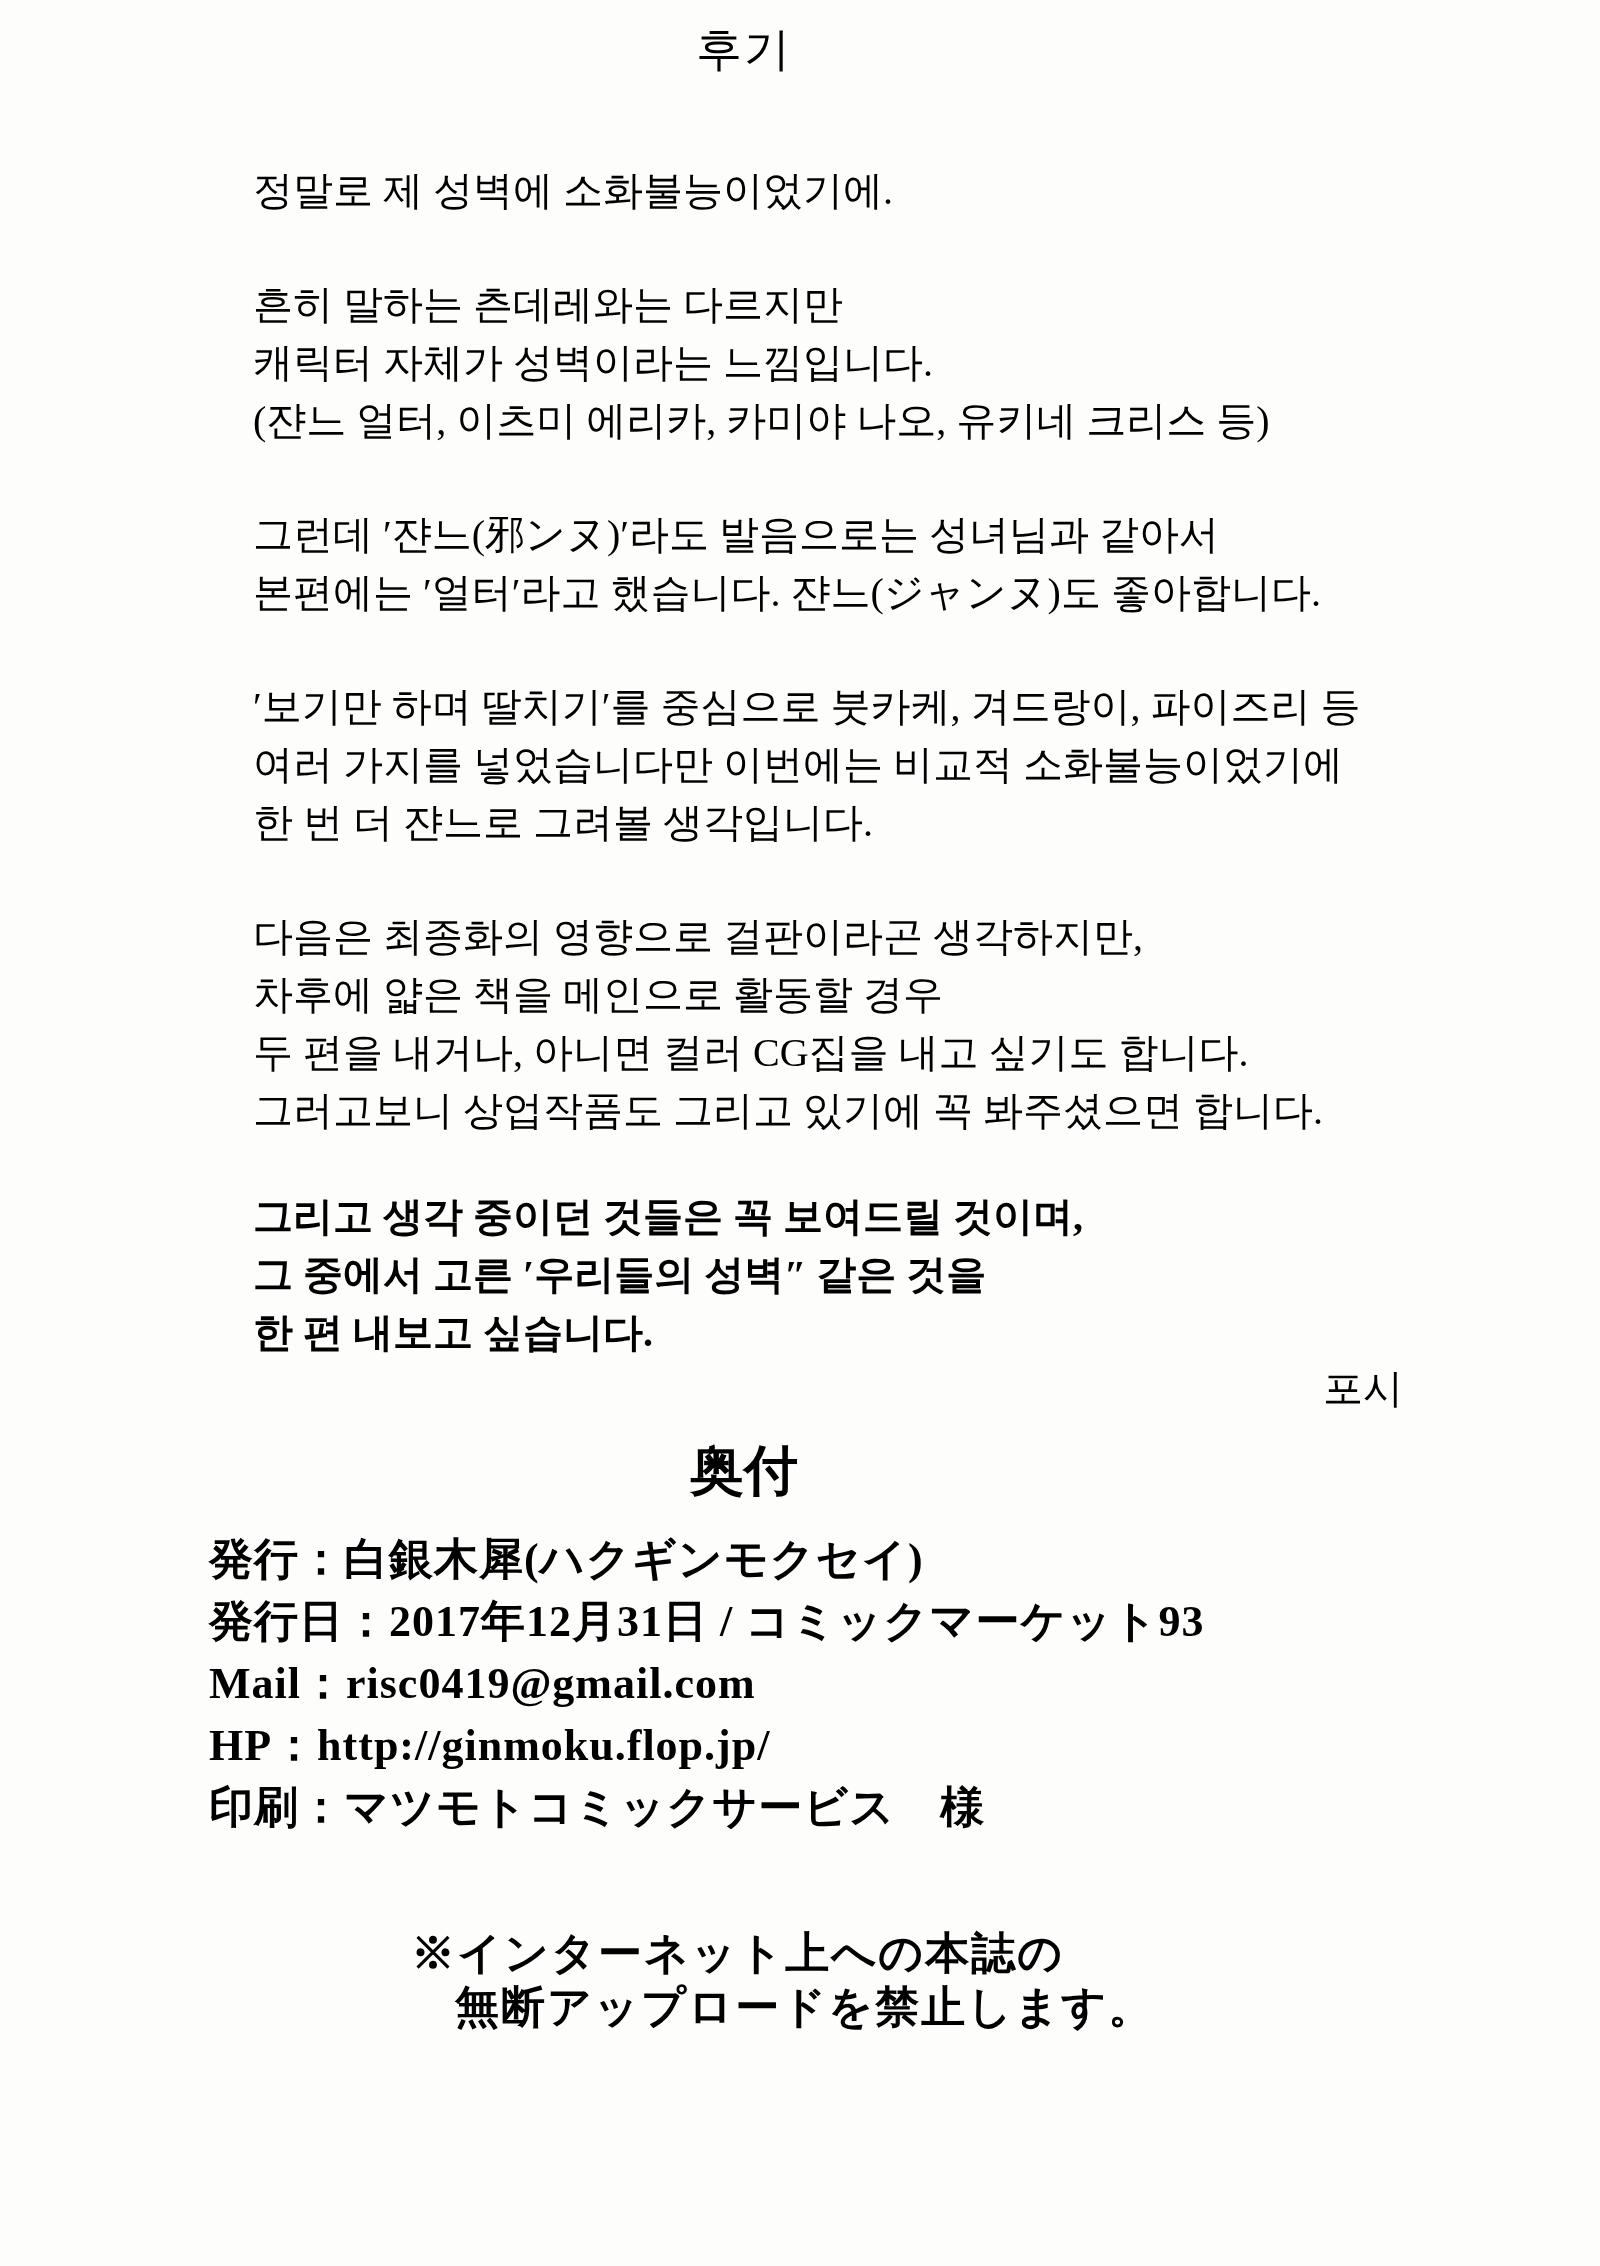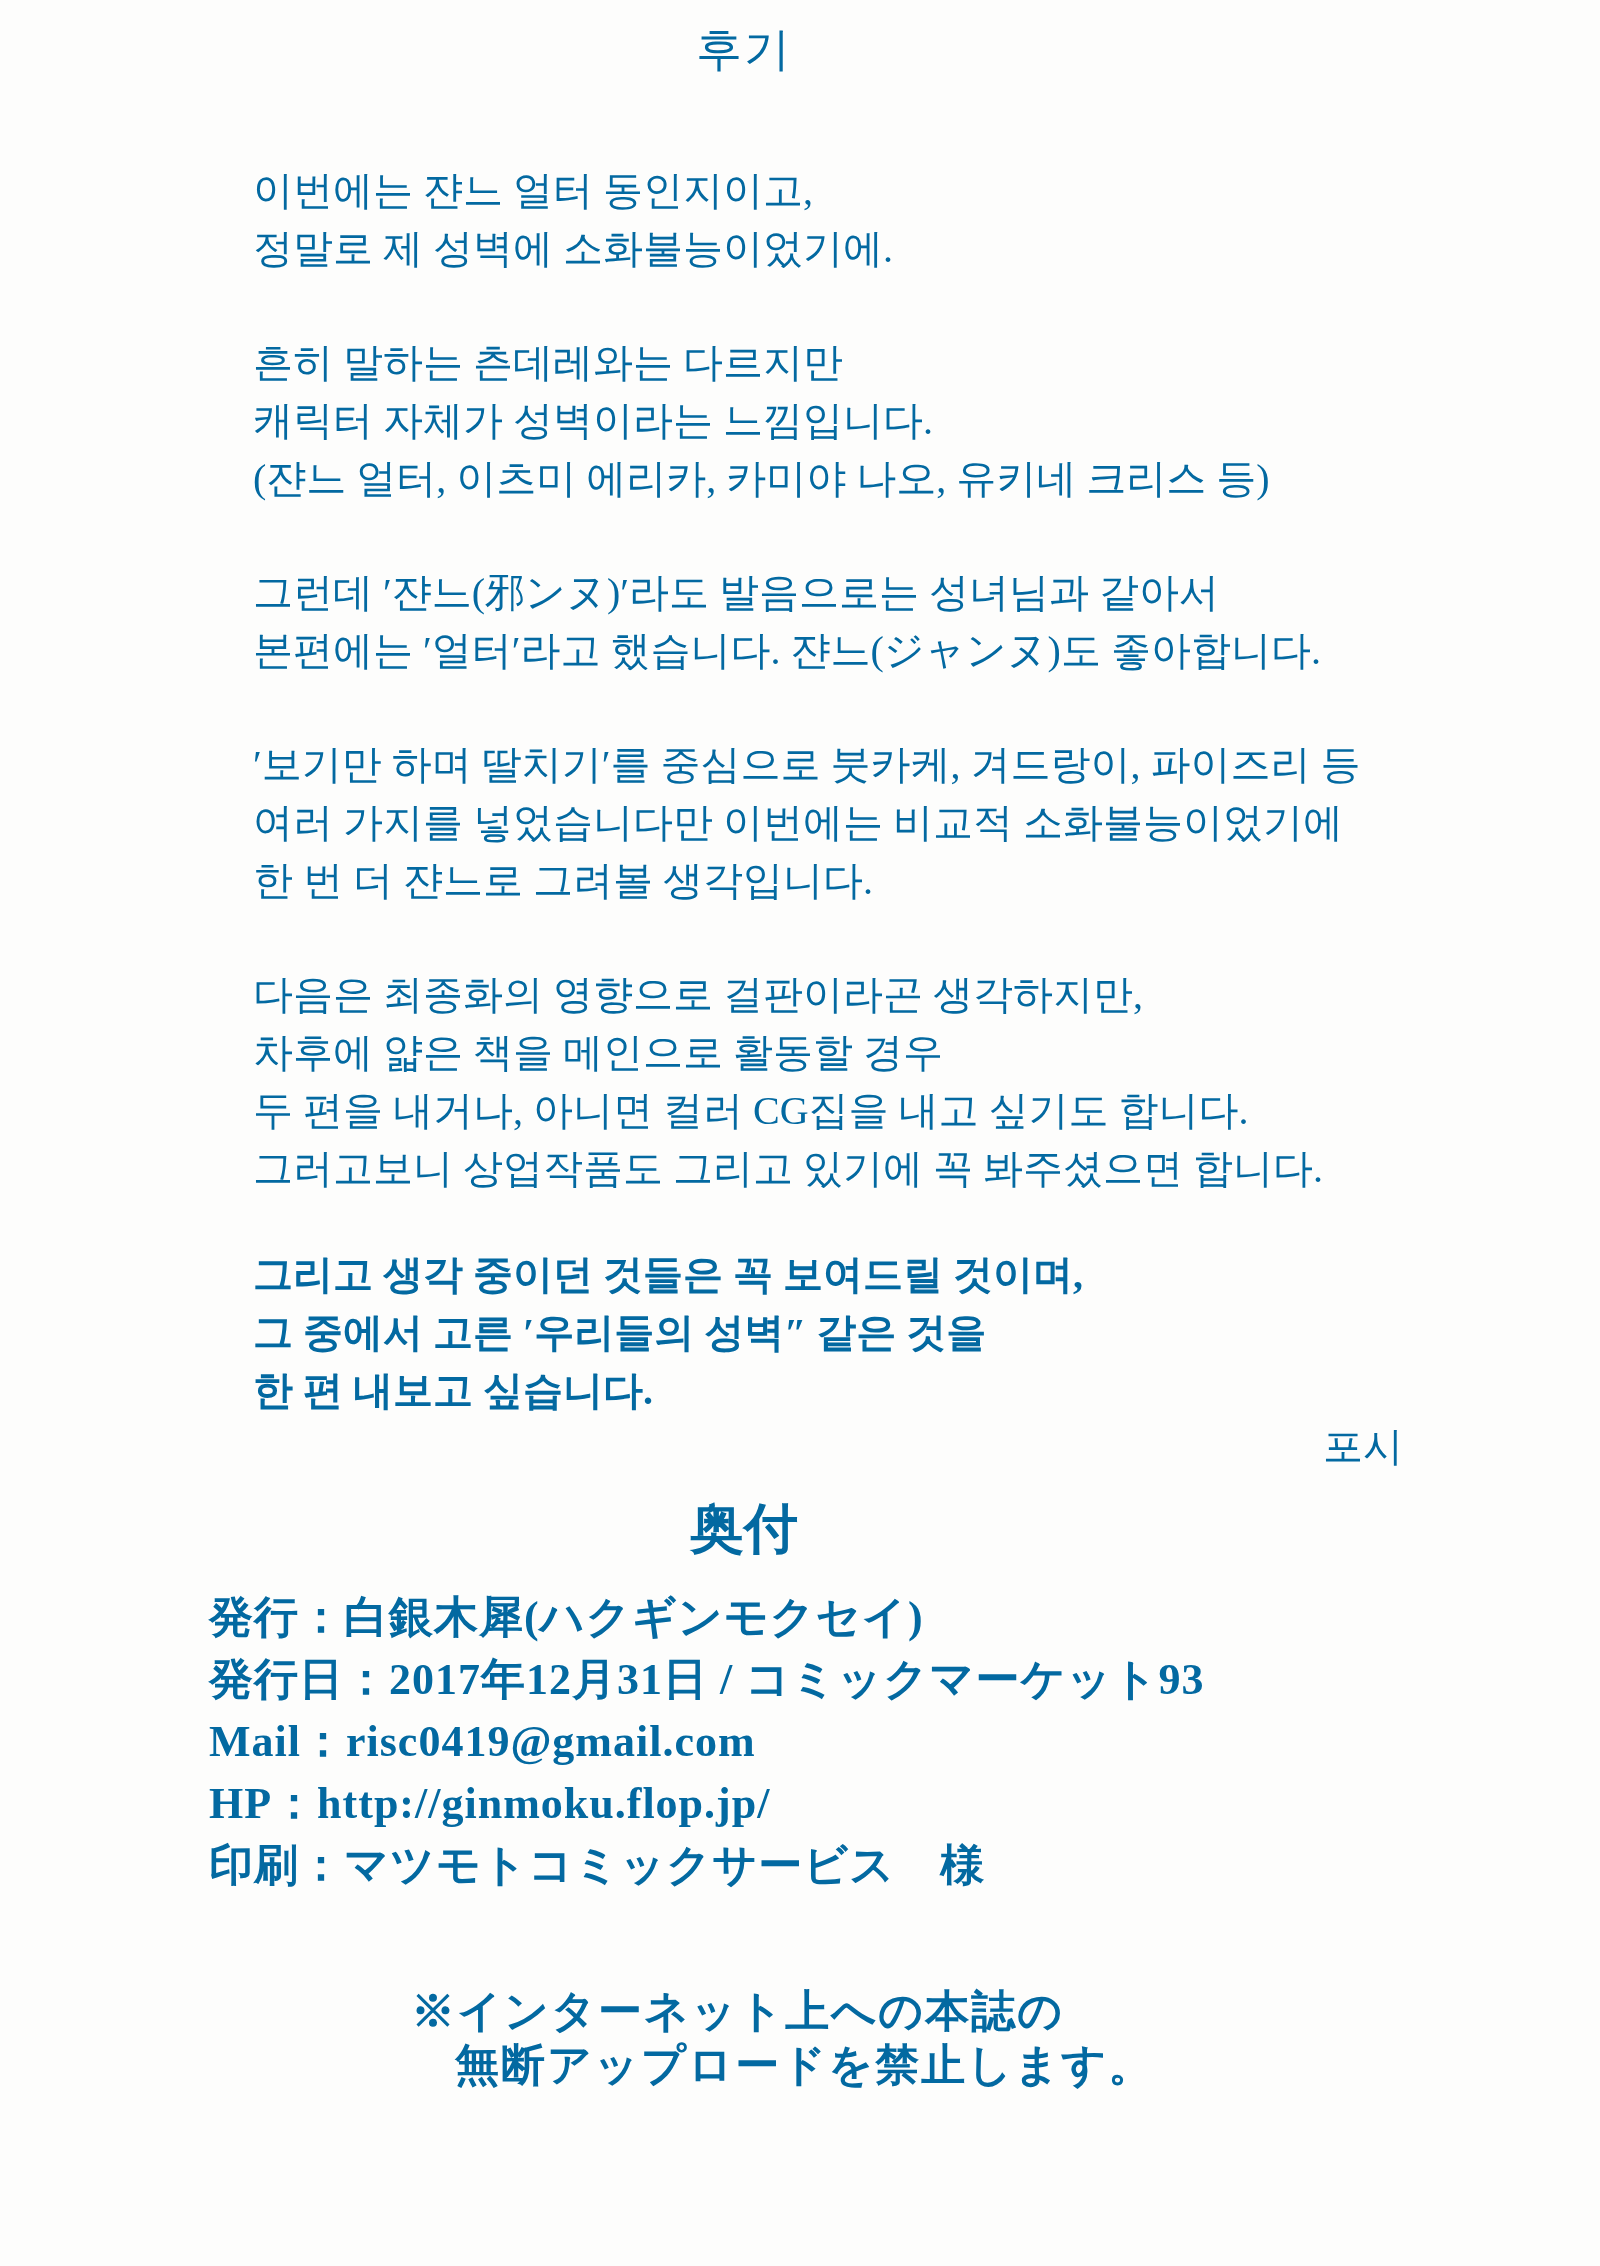--- a/index.html
+++ b/index.html
@@ -6,21 +6,21 @@
     margin: 0;
     padding: 0;
     background: #e8e8e8;
   }
   .page {
     position: relative;
     width: 1600px;
     height: 2266px;
     margin: 0 auto;
     background: #fdfdfc;
-    color: #0369a1;
+    color: #000000;
     font-family: "Liberation Serif", "DejaVu Serif", serif;
     overflow: hidden;
     box-sizing: border-box;
     padding-top: 24px;
   }
   .doc-title {
     width: 1488px;            
     text-align: center;
     font-size: 46px;
     line-height: 52px;
@@ -83,21 +83,20 @@
 </head>
 <body>
 
 <div class="page">
 
   <div class="doc-title">후기</div>
 
   <div class="afterword">
 
     <div class="para">
-      <div class="line">이번에는 쟌느 얼터 동인지이고,</div>
       <div class="line">정말로 제 성벽에 소화불능이었기에.</div>
     </div>
 
     <div class="para">
       <div class="line">흔히 말하는 츤데레와는 다르지만</div>
       <div class="line">캐릭터 자체가 성벽이라는 느낌입니다.</div>
       <div class="line">(쟌느 얼터, 이츠미 에리카, 카미야 나오, 유키네 크리스 등)</div>
     </div>
 
     <div class="para">

